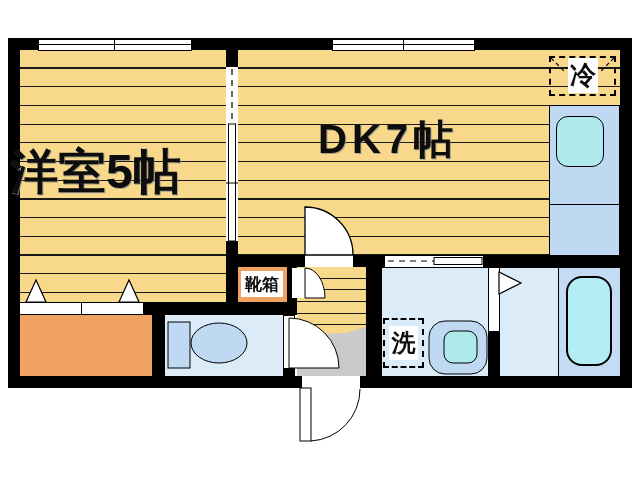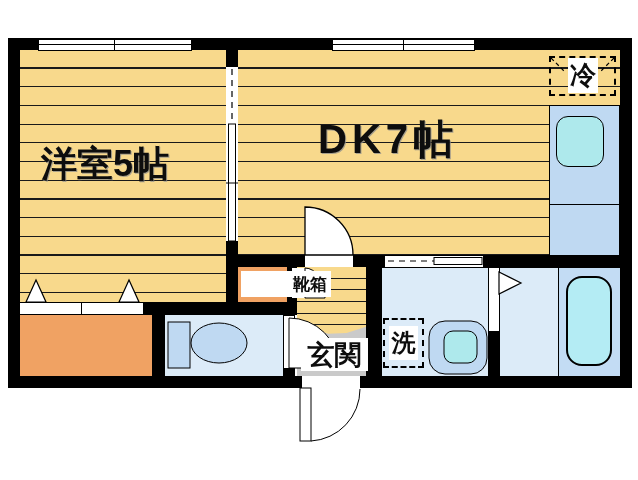--- a/index.html
+++ b/index.html
@@ -69,26 +69,26 @@
   
   #tub-deck{left:558px;top:268px;width:62px;height:108px;background:#C3DCF4;border-left:1px solid #000;box-sizing:border-box;}
   #tub{left:566px;top:276px;width:46px;height:90px;background:#B4ECF4;border:2px solid #000;border-radius:16px;box-sizing:border-box;}
   
   #washer-pan{left:383px;top:318px;width:41px;height:50px;border:2px dashed #000;box-sizing:border-box;}
   
   #overlay{left:0;top:0;width:638px;height:480px;pointer-events:none;}
   
   .lbl{color:#0d0d0d;font-weight:bold;white-space:nowrap;}
   .big{text-shadow:1px 1px 0 rgba(140,140,140,0.75);}
-  #lbl-west{left:41px;top:140px;font-size:36px;}
+  #lbl-west{left:10px;top:140px;font-size:48px;}
   #lbl-dk{left:318px;top:112px;font-size:40px;letter-spacing:5px;}
   .tag{background:#fff;display:flex;align-items:center;justify-content:center;}
   #lbl-cl{left:55px;top:327px;width:56px;height:42px;font-size:38px;}
   #lbl-genkan{left:301px;top:338px;width:67px;height:33px;font-size:27px;}
-  #lbl-kutsubako{left:241px;top:271px;width:42px;height:26px;font-size:17px;padding-left:48px;}
+  #lbl-kutsubako{left:241px;top:271px;width:42px;height:26px;font-size:17px;}
   #lbl-rei{left:568px;top:58px;width:30px;height:35px;font-size:26px;}
   #lbl-sen{left:389px;top:326px;width:29px;height:34px;font-size:24px;}
 </style>
 </head>
 <body>
 
 <div class="canvas">
 
   <div class="abs wood" id="floor-west"></div>
   <div class="abs wood" id="floor-dk"></div>
@@ -176,18 +176,17 @@
 
     <line x1="388" y1="261" x2="434" y2="261" stroke="#000" stroke-width="1.2" stroke-dasharray="6,5"></line>
     <rect x="434" y="257.5" width="48" height="7" fill="#fff" stroke="#000" stroke-width="1"></rect>
 
     <line x1="551" y1="58" x2="564" y2="71" stroke="#000" stroke-width="1.2" stroke-dasharray="4,3"></line>
     <line x1="614" y1="58" x2="601" y2="71" stroke="#000" stroke-width="1.2" stroke-dasharray="4,3"></line>
   </svg>
 
   <div class="abs lbl big" id="lbl-west">洋室5帖</div>
   <div class="abs lbl big" id="lbl-dk">DK7帖</div>
-  <div class="abs lbl tag" id="lbl-genkan">玄関</div>
   <div class="abs lbl tag" id="lbl-kutsubako">靴箱</div>
   <div class="abs lbl tag" id="lbl-rei">冷</div>
   <div class="abs lbl tag" id="lbl-sen">洗</div>
 
 </div>
 
 </body></html>

